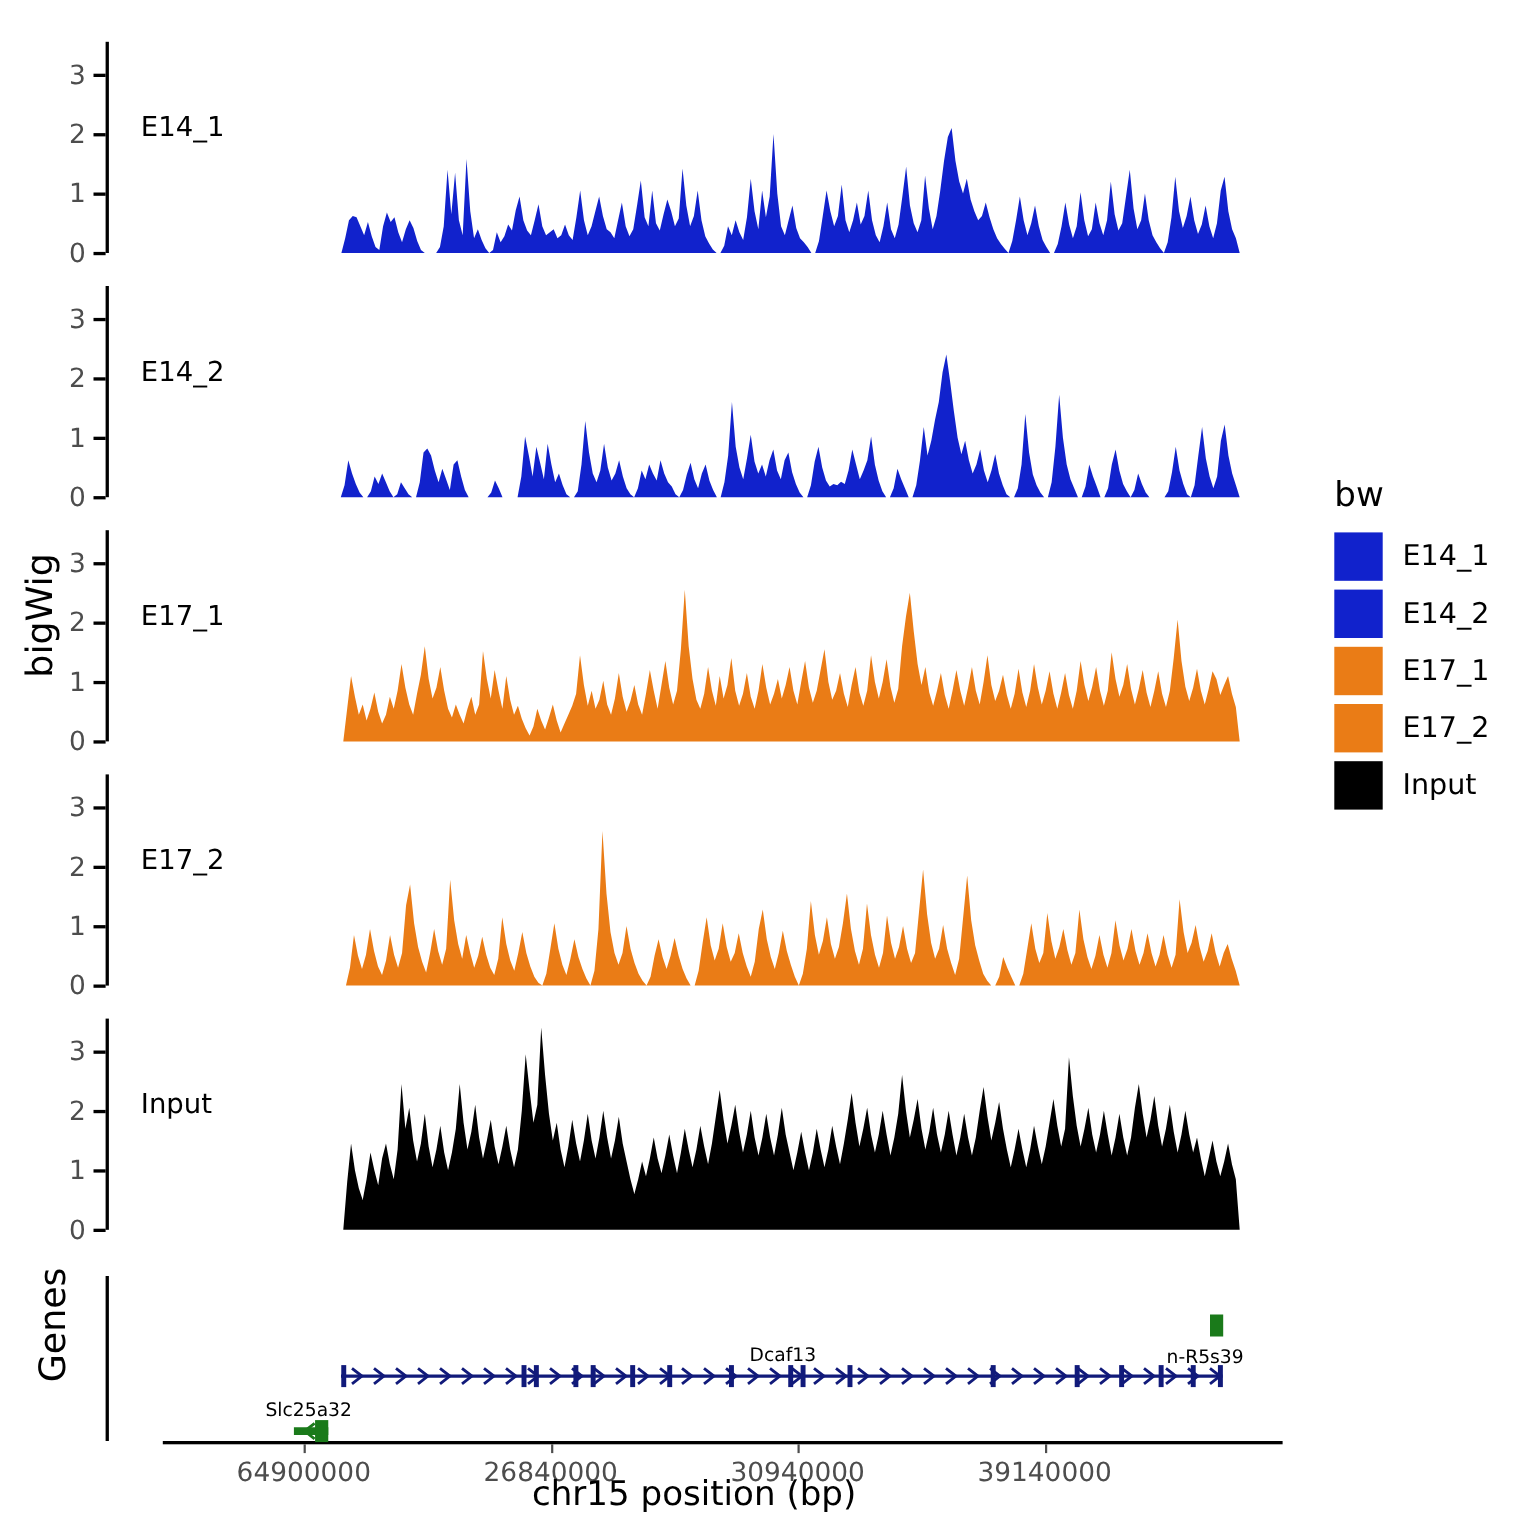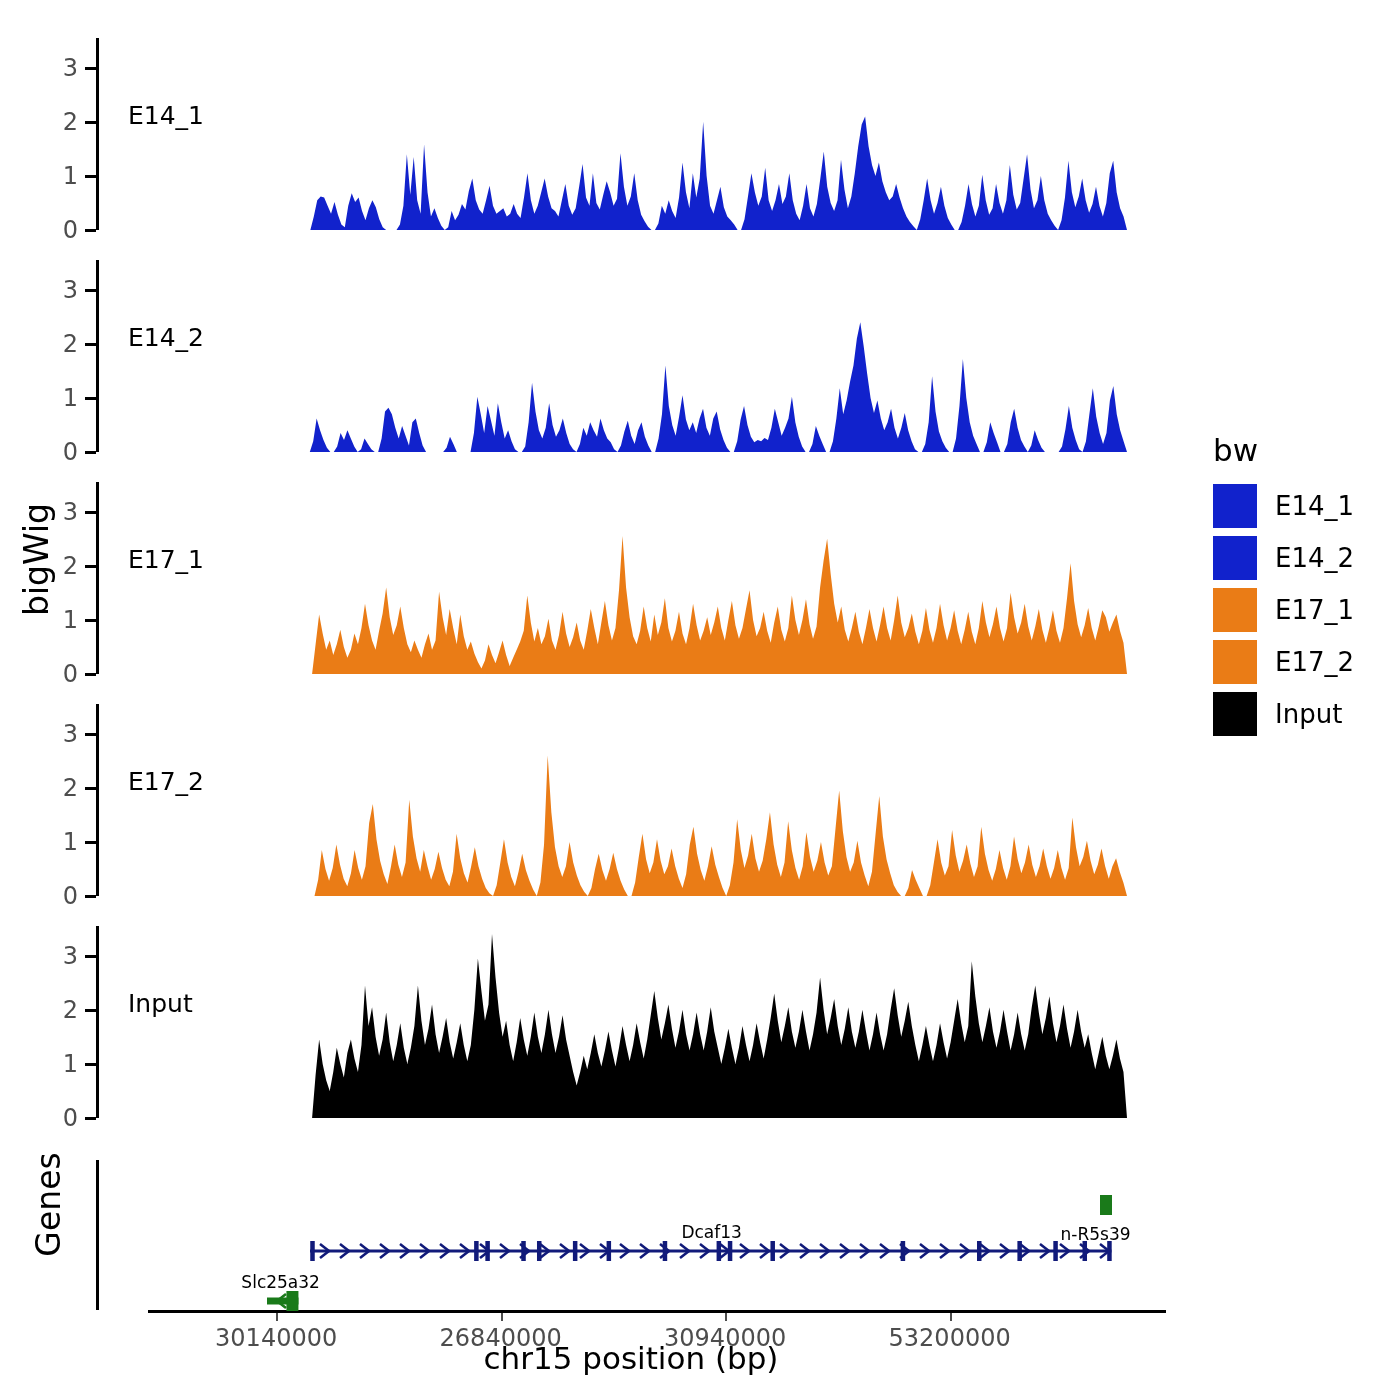--- a/index.html
+++ b/index.html
@@ -127,27 +127,27 @@
         <svg width="893" height="194" class="wig" style="left: 142px; top: 0px;">
           <polygon points="0,192 0.00,192.00 3.53,192.00 7.06,192.00 10.58,192.00 14.11,192.00 17.64,192.00 21.17,192.00 24.69,192.00 28.22,192.00 31.75,192.00 35.28,192.00 38.81,192.00 42.33,192.00 45.86,192.00 49.39,192.00 52.92,192.00 56.44,192.00 59.97,192.00 63.50,192.00 67.03,192.00 70.56,192.00 74.08,192.00 77.61,148.73 81.14,113.58 84.67,137.92 88.19,154.14 91.72,164.96 95.25,146.03 98.78,121.69 102.31,137.92 105.83,151.44 109.36,127.10 112.89,113.58 116.42,132.51 119.94,146.03 123.47,118.99 127.00,59.49 130.53,100.06 134.06,81.13 137.58,110.87 141.11,129.80 144.64,113.58 148.17,86.54 151.69,116.28 155.22,135.21 158.75,118.99 162.28,97.35 165.81,121.69 169.33,137.92 172.86,121.69 176.39,100.06 179.92,59.49 183.44,94.65 186.97,118.99 190.50,102.76 194.03,78.42 197.56,108.17 201.08,127.10 204.61,110.87 208.14,91.94 211.67,116.28 215.19,132.51 218.72,116.28 222.25,97.35 225.78,118.99 229.31,135.21 232.83,118.99 236.36,83.83 239.89,32.45 243.42,64.90 246.94,94.65 250.47,78.42 254.00,8.11 257.53,51.38 261.06,86.54 264.58,110.87 268.11,94.65 271.64,118.99 275.17,135.21 278.69,116.28 282.22,91.94 285.75,113.58 289.28,129.80 292.81,110.87 296.33,86.54 299.86,110.87 303.39,127.10 306.92,108.17 310.44,83.83 313.97,108.17 317.50,127.10 321.03,110.87 324.56,89.24 328.08,113.58 331.61,129.80 335.14,146.03 338.67,159.55 342.19,146.03 345.72,129.80 349.25,143.32 352.78,127.10 356.31,108.17 359.83,127.10 363.36,140.62 366.89,124.39 370.42,105.46 373.94,124.39 377.47,140.62 381.00,121.69 384.53,100.06 388.06,118.99 391.58,135.21 395.11,118.99 398.64,97.35 402.17,116.28 405.69,132.51 409.22,113.58 412.75,89.24 416.28,64.90 419.81,91.94 423.33,113.58 426.86,97.35 430.39,78.42 433.92,102.76 437.44,121.69 440.97,105.46 444.50,83.83 448.03,108.17 451.56,124.39 455.08,108.17 458.61,86.54 462.14,108.17 465.67,124.39 469.19,105.46 472.72,81.13 476.25,105.46 479.78,121.69 483.31,137.92 486.83,121.69 490.36,102.76 493.89,121.69 497.42,137.92 500.94,121.69 504.47,100.06 508.00,118.99 511.53,135.21 515.06,118.99 518.58,97.35 522.11,116.28 525.64,132.51 529.17,113.58 532.69,91.94 536.22,67.61 539.75,94.65 543.28,116.28 546.81,100.06 550.33,81.13 553.86,105.46 557.39,121.69 560.92,105.46 564.44,83.83 567.97,105.46 571.50,124.39 575.03,108.17 578.56,86.54 582.08,51.38 585.61,83.83 589.14,108.17 592.67,91.94 596.19,73.01 599.72,100.06 603.25,118.99 606.78,102.76 610.31,81.13 613.83,105.46 617.36,121.69 620.89,105.46 624.42,83.83 627.94,105.46 631.47,124.39 635.00,108.17 638.53,86.54 642.06,108.17 645.58,124.39 649.11,108.17 652.64,83.83 656.17,62.20 659.69,89.24 663.22,110.87 666.75,94.65 670.28,75.72 673.81,100.06 677.33,118.99 680.86,135.21 684.39,118.99 687.92,100.06 691.44,118.99 694.97,135.21 698.50,118.99 702.03,97.35 705.56,116.28 709.08,132.51 712.61,116.28 716.14,94.65 719.67,73.01 723.19,97.35 726.72,116.28 730.25,100.06 733.78,35.15 737.31,70.31 740.83,97.35 744.36,116.28 747.89,100.06 751.42,81.13 754.94,105.46 758.47,121.69 762.00,105.46 765.53,83.83 769.06,105.46 772.58,124.39 776.11,108.17 779.64,86.54 783.17,108.17 786.69,124.39 790.22,108.17 793.75,81.13 797.28,59.49 800.81,86.54 804.33,108.17 807.86,91.94 811.39,70.31 814.92,97.35 818.44,116.28 821.97,100.06 825.50,78.42 829.03,102.76 832.56,121.69 836.08,105.46 839.61,83.83 843.14,105.46 846.67,121.69 850.19,108.17 853.72,127.10 857.25,143.32 860.78,127.10 864.31,110.87 867.83,129.80 871.36,143.32 874.89,129.80 878.42,113.58 881.94,132.51 885.47,146.03 889.00,192.00 889,192" fill="#000000"></polygon>
         </svg>
       </div>
     </div>
 
   <div id="genes-panel">
       <div class="gene-axis-v" style="top: 1160px; height: 150px;"></div>
       <div class="gene-axis-h" style="left: 148px; top: 1310px; width: 1018px;"></div>
       <div class="gtick" style="left: 276.164px; top: 1313px;"></div>
-      <div class="gticklab" style="left: 276.164px; top: 1324px;">30140000</div>
+      <div class="gticklab" style="left: 276.164px; top: 1324px;">64900000</div>
       <div class="gtick" style="left: 500.659px; top: 1313px;"></div>
       <div class="gticklab" style="left: 500.659px; top: 1324px;">26840000</div>
       <div class="gtick" style="left: 725.154px; top: 1313px;"></div>
       <div class="gticklab" style="left: 725.154px; top: 1324px;">30940000</div>
       <div class="gtick" style="left: 949.649px; top: 1313px;"></div>
-      <div class="gticklab" style="left: 949.649px; top: 1324px;">53200000</div>
+      <div class="gticklab" style="left: 949.649px; top: 1324px;">39140000</div>
       <svg width="14.734848484848499" height="26" style="position: absolute; left: 1100.06px; top: 1192px;">
         <line x1="0" y1="13" x2="6.734848484848499" y2="13" stroke="#1a7a1a" stroke-width="7"></line>
         <rect x="0" y="3" width="12" height="20" fill="#1a7a1a"></rect>
       </svg>
       <div class="gname" style="left: 1095.57px; top: 1224px;">n-R5s39</div>
       <svg width="809.4469696969697" height="26" style="position: absolute; left: 309.838px; top: 1238px;">
         <line x1="0" y1="13" x2="801.4469696969697" y2="13" stroke="#111a7a" stroke-width="3"></line>
         <path d="M10,6 L19,13 L10,20" stroke="#111a7a" stroke-width="2.6" fill="none"></path>
         <path d="M30,6 L39,13 L30,20" stroke="#111a7a" stroke-width="2.6" fill="none"></path>
         <path d="M50,6 L59,13 L50,20" stroke="#111a7a" stroke-width="2.6" fill="none"></path>

